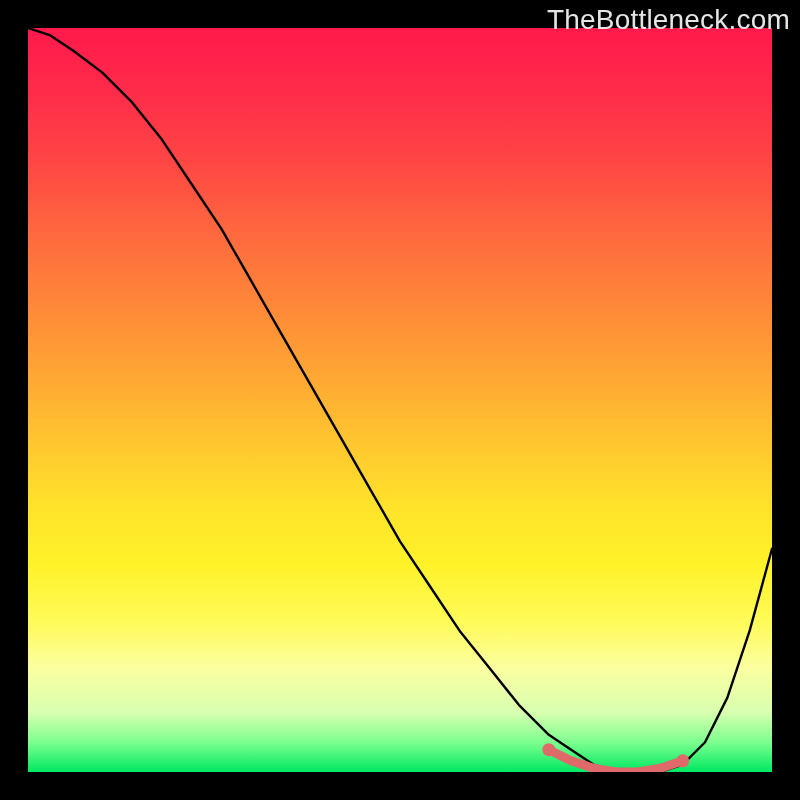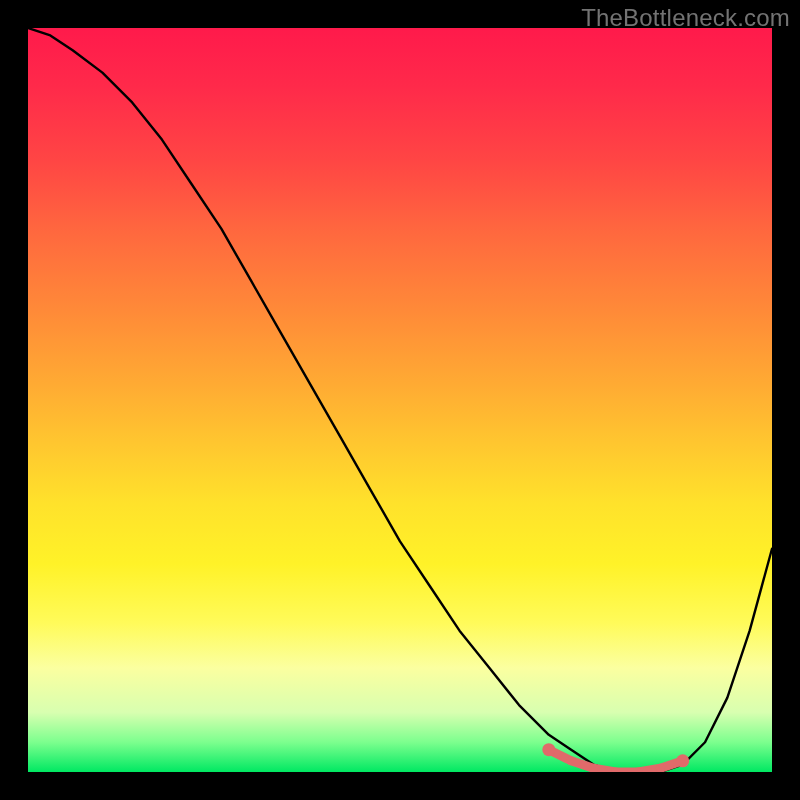--- a/index.html
+++ b/index.html
@@ -7,22 +7,22 @@
   .canvas {
     position: relative;
     width: 800px;
     height: 800px;
     background: #000;
   }
   .watermark {
     position: absolute;
     top: 4px;
     right: 10px;
-    color: #737373;
-    font-size: 24px;
+    color: #e5e5e5;
+    font-size: 28px;
     font-weight: 400;
     letter-spacing: 0.2px;
     z-index: 10;
   }
   .plot-area {
     position: absolute;
     left: 28px;
     top: 28px;
     width: 744px;
     height: 744px;

